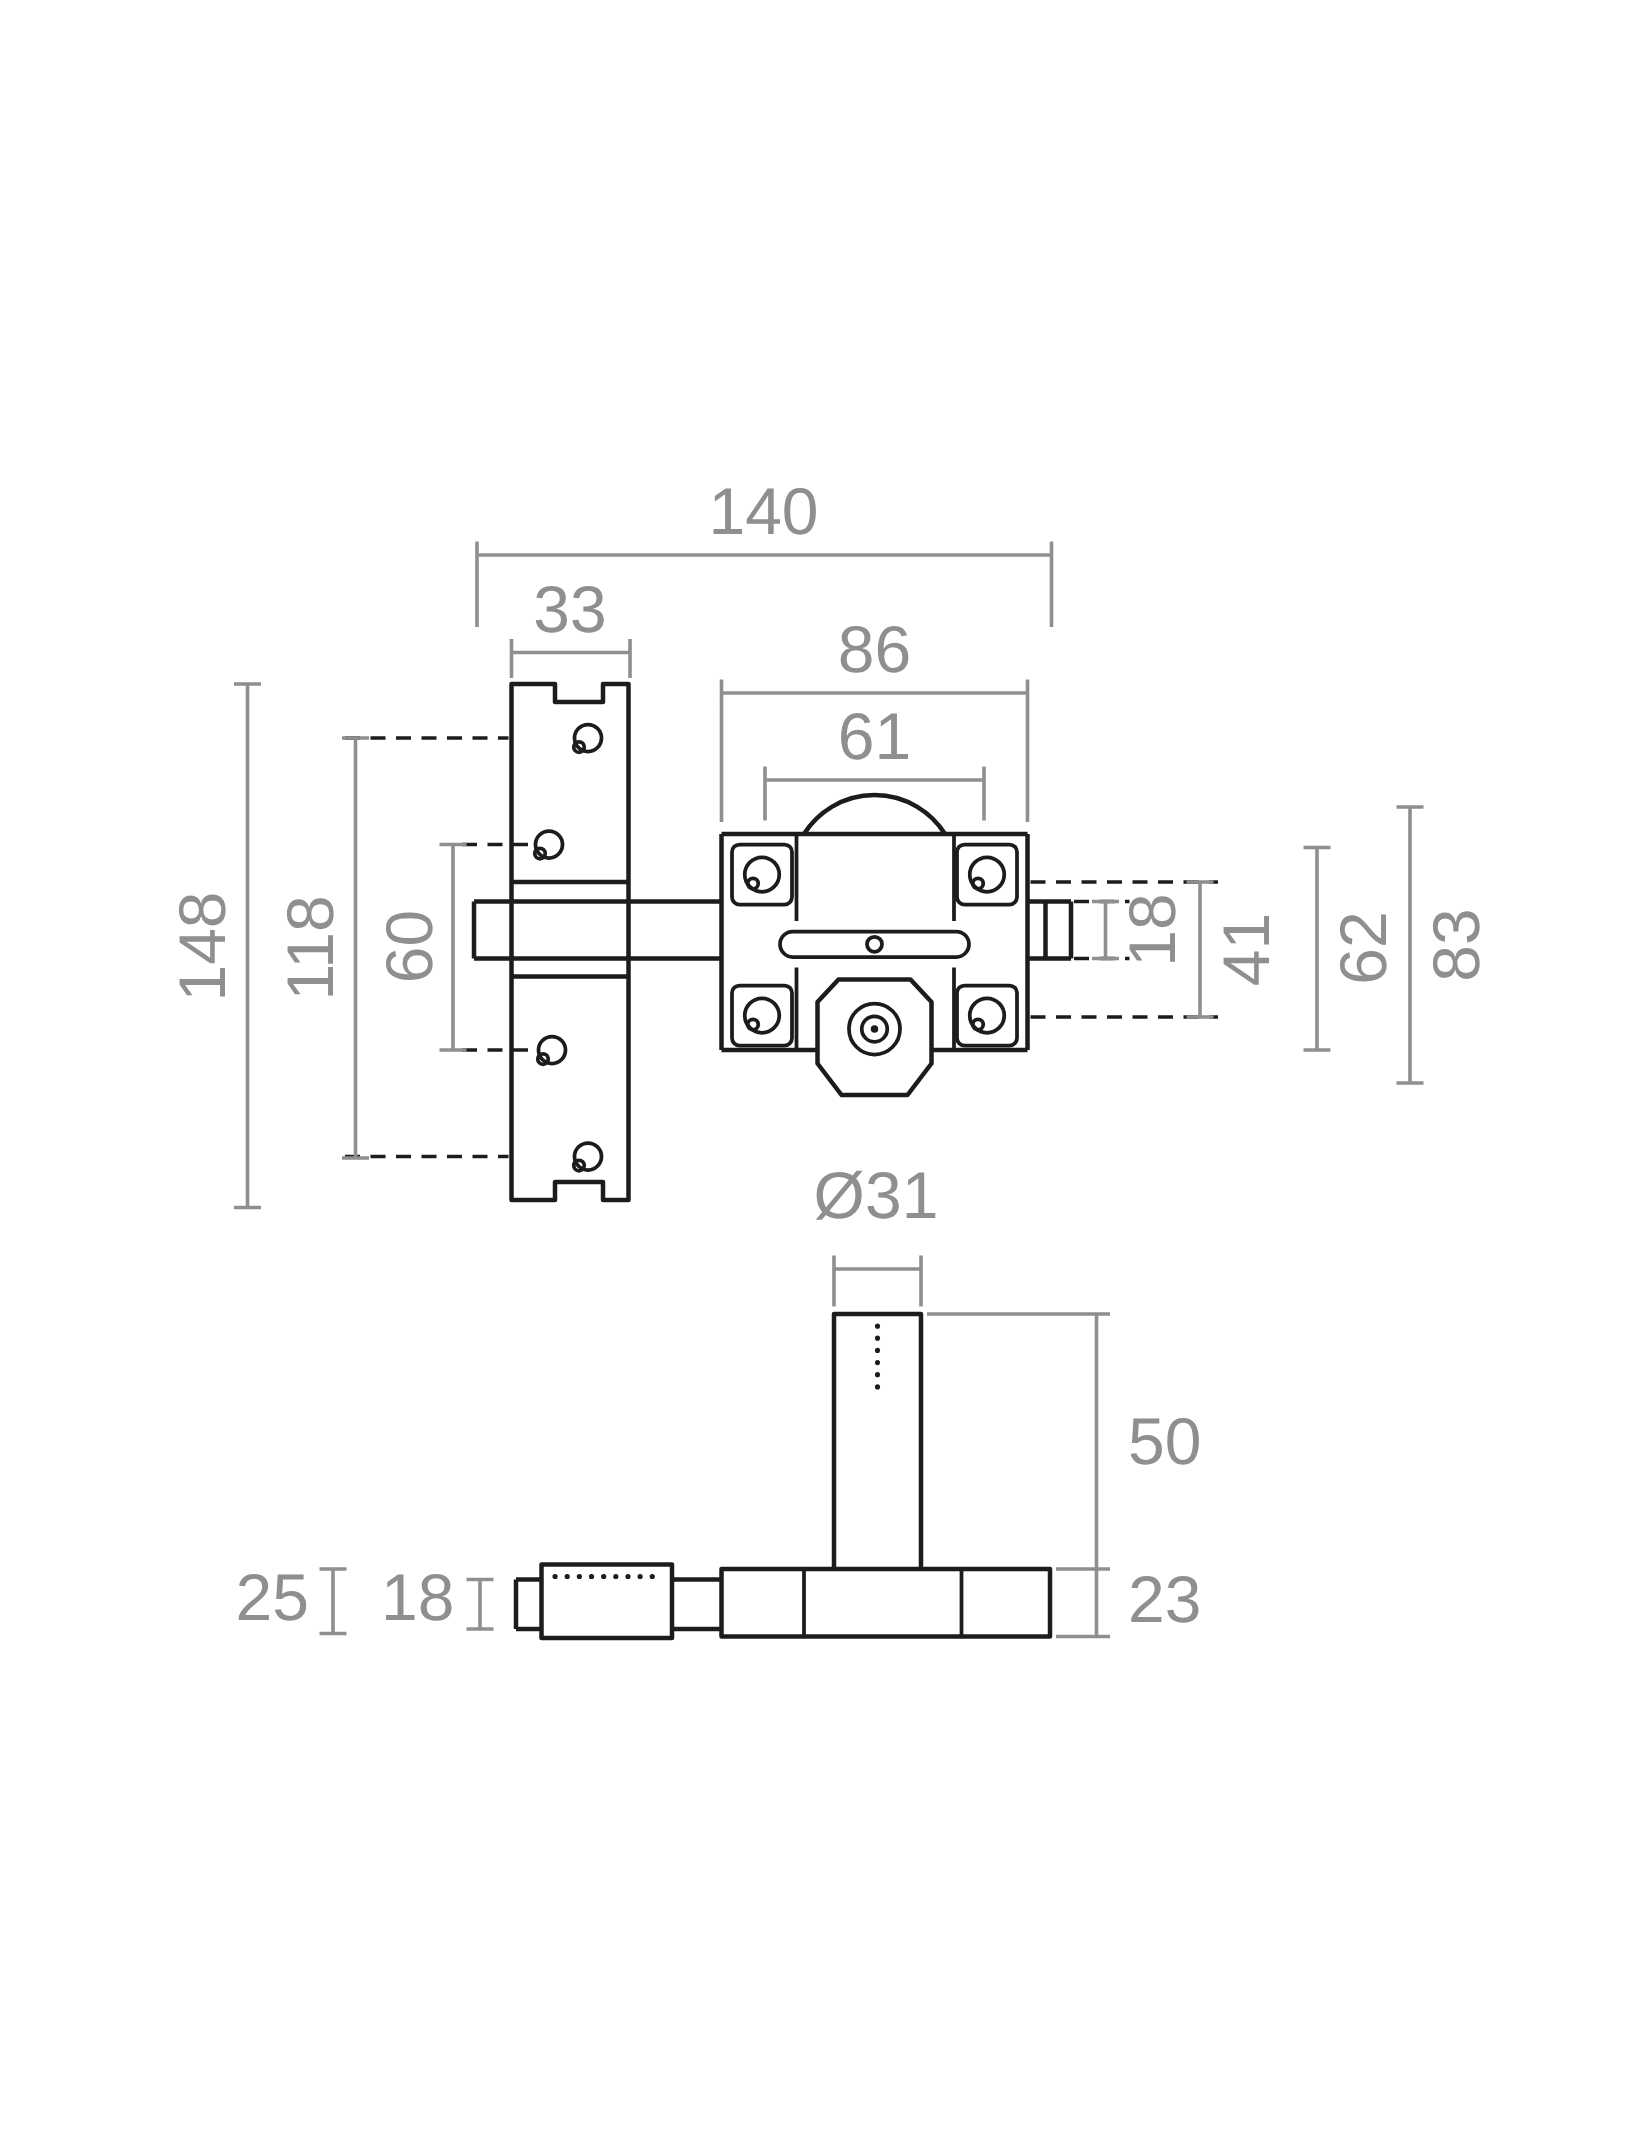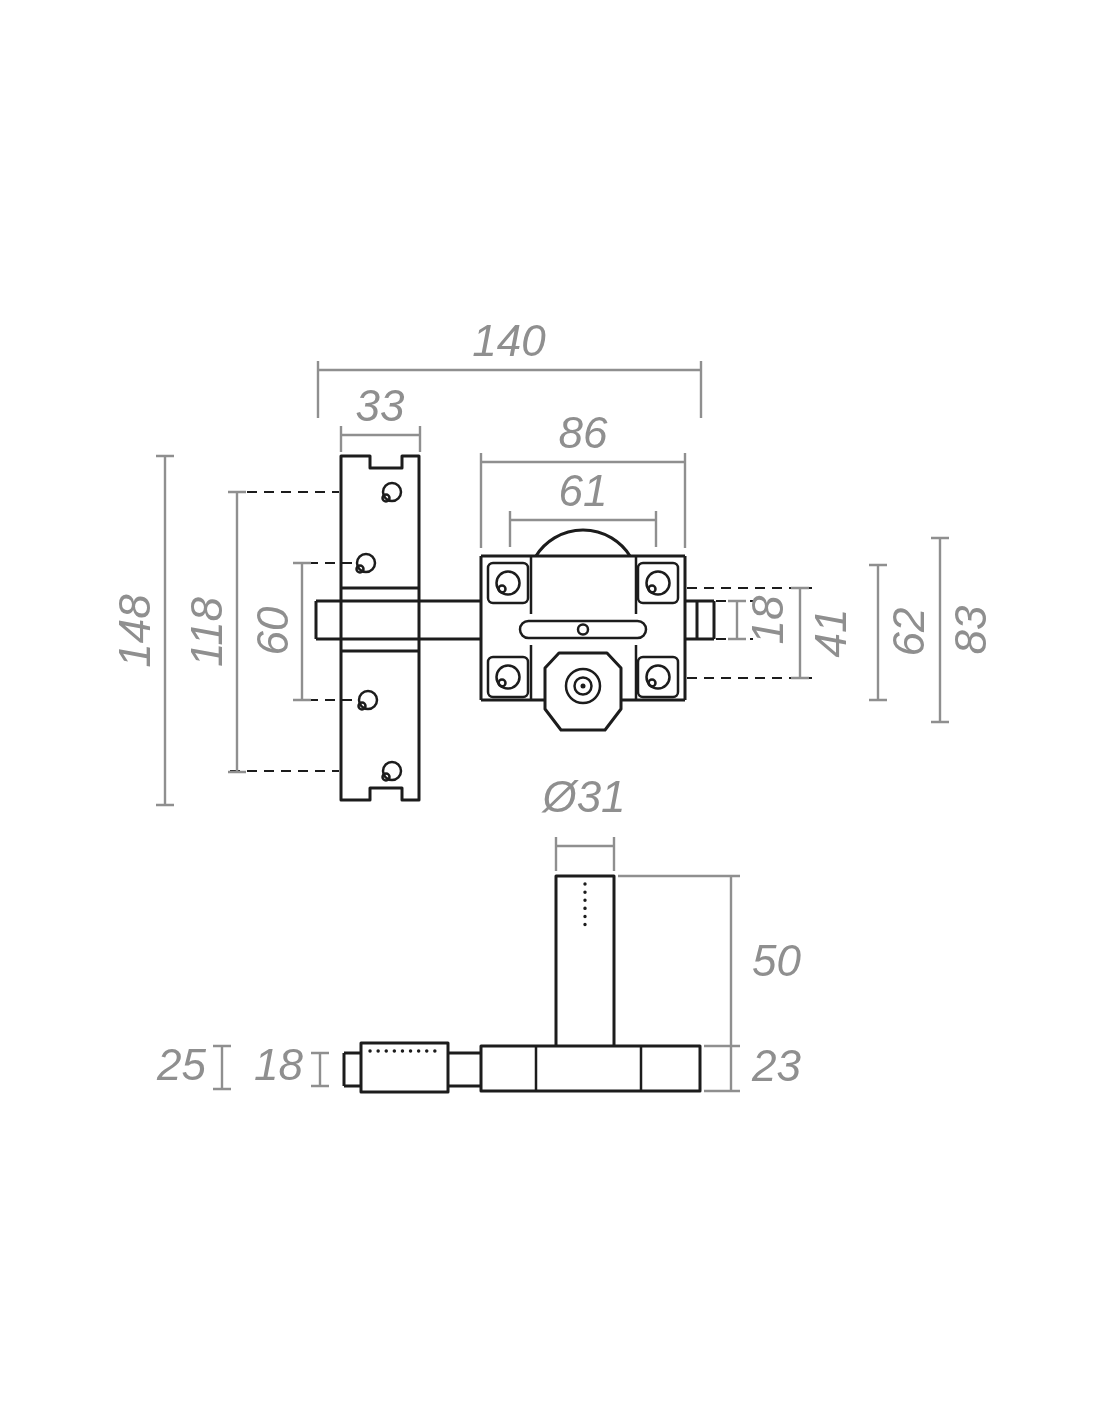--- a/index.html
+++ b/index.html
@@ -1,17 +1,17 @@
 <!DOCTYPE html>
 <html style="--outline: #1c1c1c; --dimension: #8f8f8f; --background: #ffffff;"><head>
 <meta charset="utf-8">
 <style>
   html,body{margin:0;padding:0;background:#fff;}
   .sheet{width:1100px;height:1422px;background:var(--background,#ffffff);position:relative;
-         font-family:"Liberation Sans","DejaVu Sans",sans-serif;overflow:hidden;font-style:italic;}
+         font-family:"Liberation Sans","DejaVu Sans",sans-serif;overflow:hidden;}
   svg{display:block;}
   .outline{fill:none;stroke:var(--outline,#1c1c1c);stroke-width:3;stroke-linejoin:round;}
   .detail{fill:none;stroke:var(--outline,#1c1c1c);stroke-width:2.5;stroke-linejoin:round;}
   .dashed{fill:none;stroke:var(--outline,#1c1c1c);stroke-width:2.2;stroke-dasharray:10 7;}
   .dots{fill:none;stroke:var(--outline,#1c1c1c);stroke-width:3.4;stroke-dasharray:0.1 8;stroke-linecap:round;}
   .dim{fill:none;stroke:var(--dimension,#8f8f8f);stroke-width:2.4;}
   .dimtext{fill:var(--dimension,#8f8f8f);font-size:44px;}
   .filled{fill:var(--outline,#1c1c1c);stroke:none;}
 </style>
 </head>

